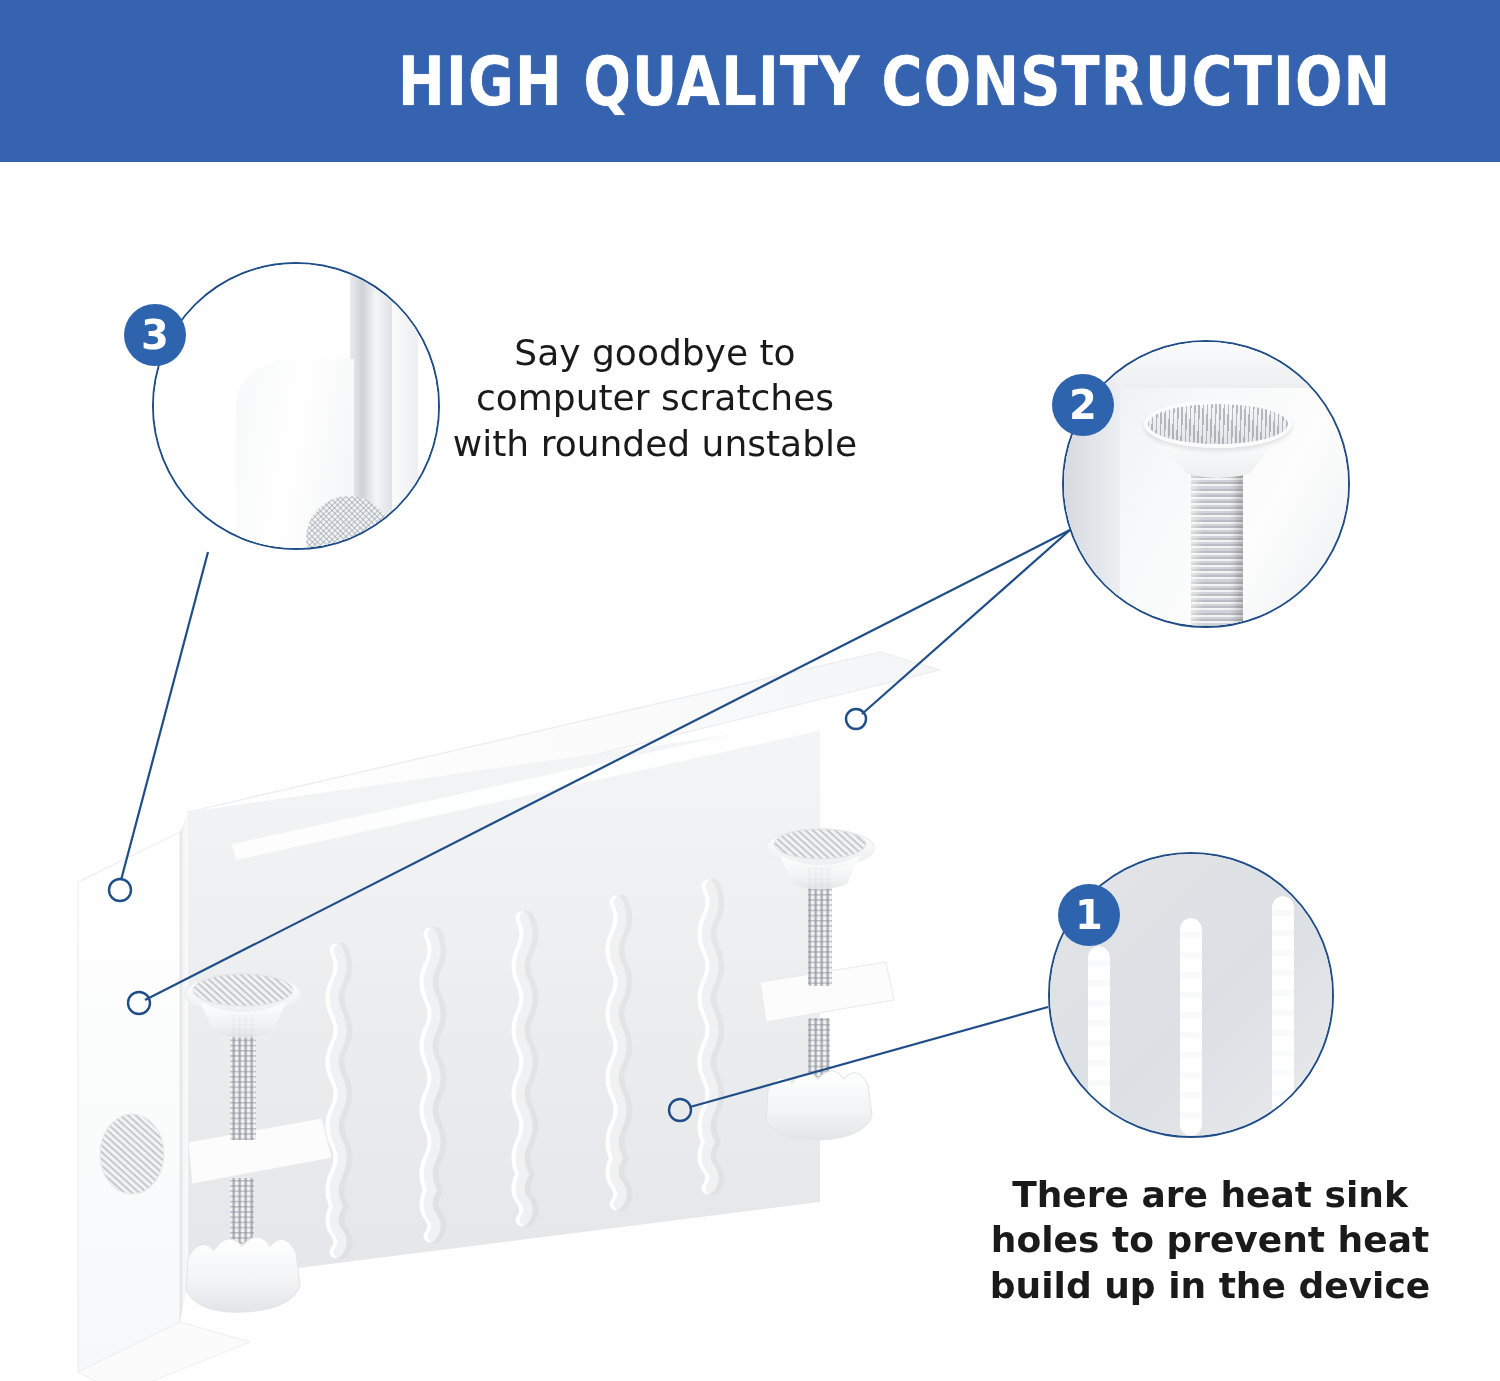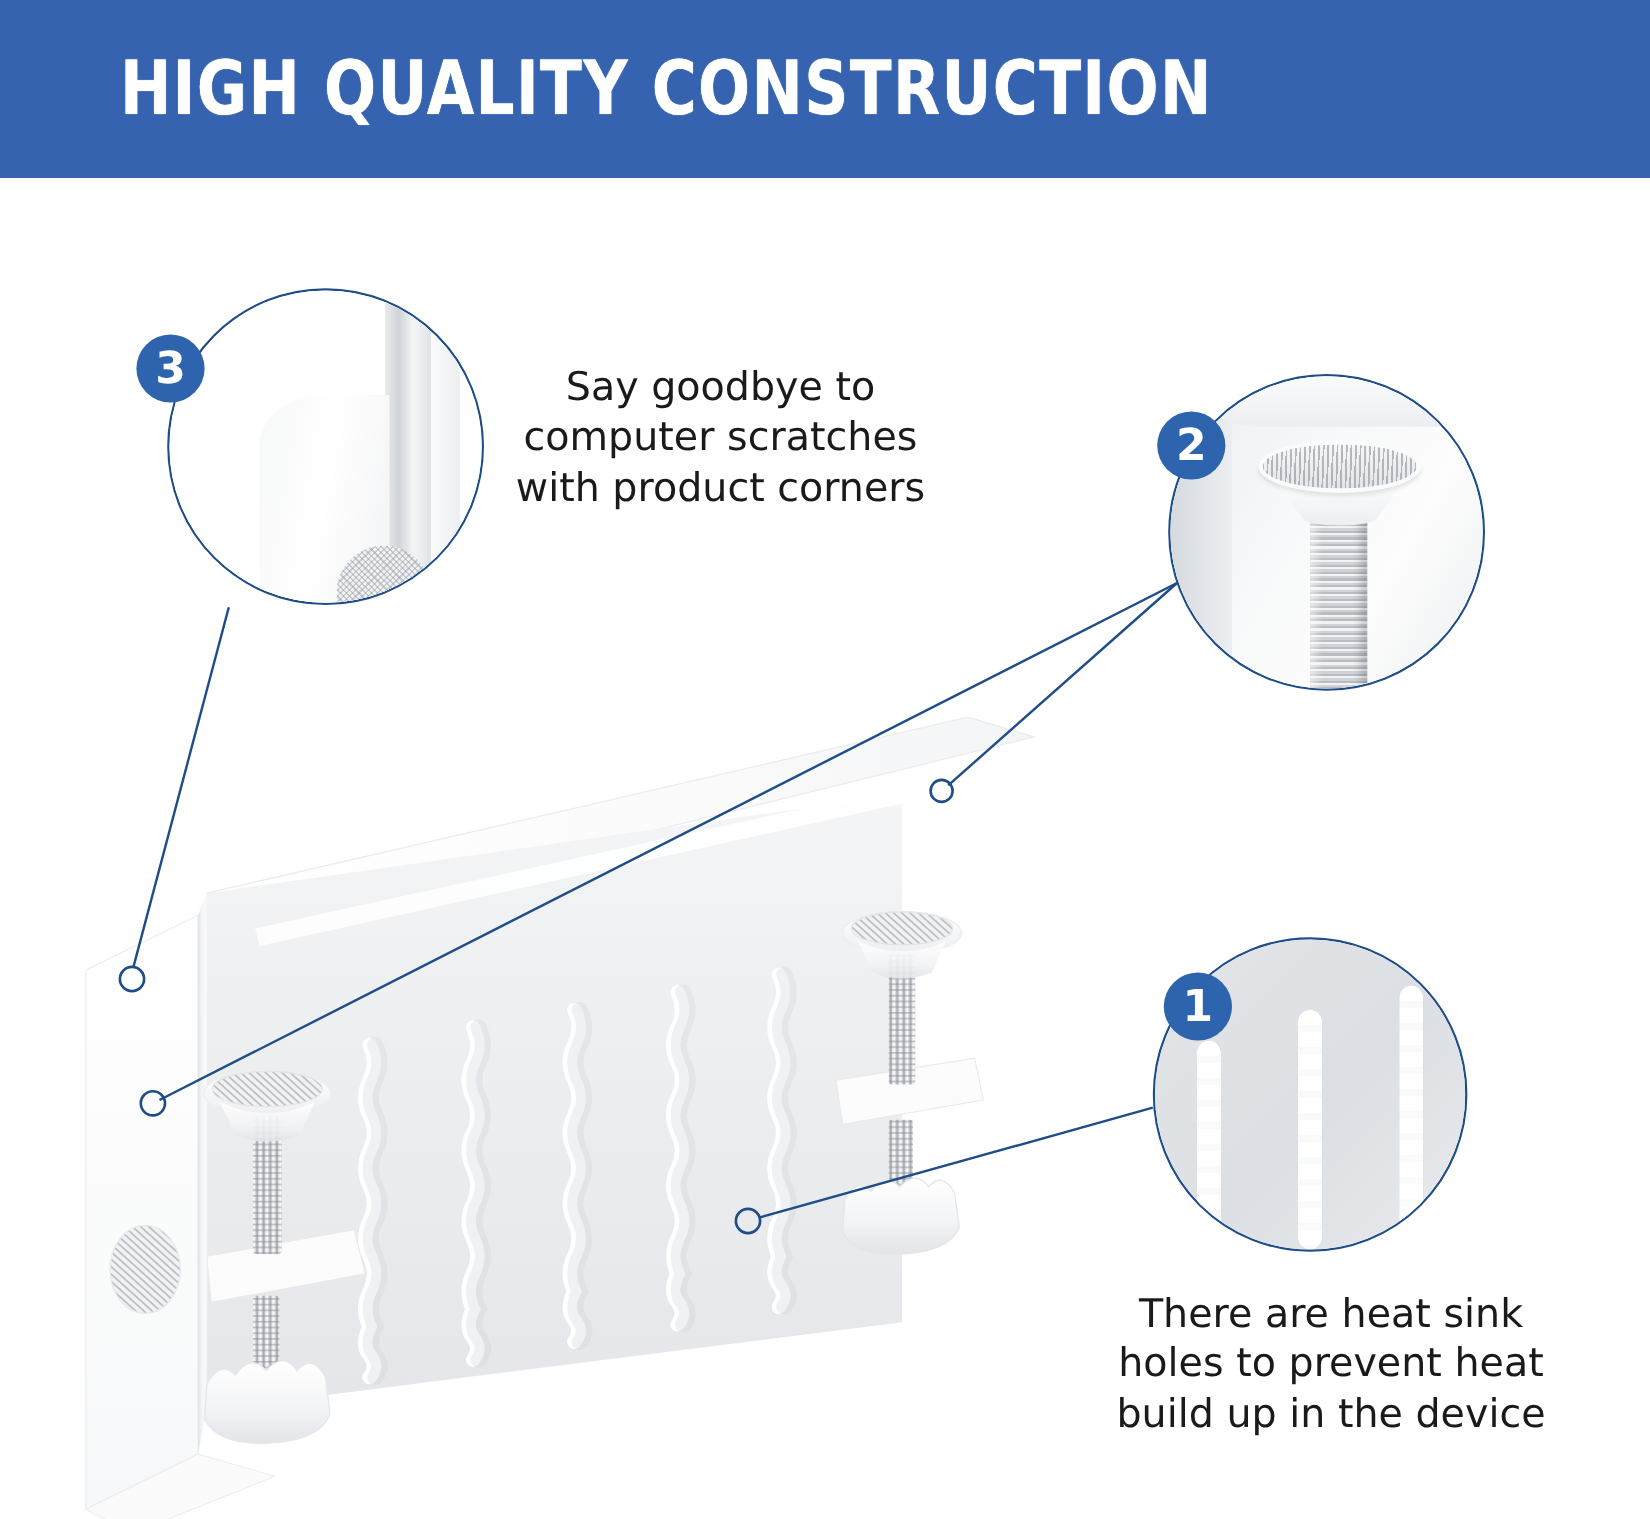--- a/index.html
+++ b/index.html
@@ -8,21 +8,21 @@
     font-family:"DejaVu Sans","Liberation Sans",sans-serif;
     background:#ffffff;
     position:relative;
     overflow:hidden;
   }
 
   
   #banner {
     position:absolute; left:0; top:0; width:1500px; height:162px;
     background:#3563b0;
-    display:flex; align-items:center; justify-content:flex-start;
+    display:flex; align-items:center; justify-content:flex-end;
   }
   #banner-title {
     color:#ffffff;
     font-family:"DejaVu Sans","Liberation Sans",sans-serif;
     font-weight:700;
     font-size:68px;
     letter-spacing:1.5px;
     transform:scaleX(0.82);
     transform-origin:center;
     white-space:nowrap;
@@ -37,21 +37,21 @@
     position:absolute;
     color:#1a1a1a;
     font-size:36px;
     line-height:1.26;
     text-align:center;
     font-weight:400;
     white-space:pre-line;
   }
   #text-3 { left:420px; top:168px;  width:470px; }
   #text-2 { left:930px; top:478px;  width:560px; }
-  #text-1 { left:980px; top:1010px; width:460px; }
+  #text-1 { left:980px; top:1010px; width:460px;font-weight:bold; }
 
   
   .badge {
     position:absolute;
     width:62px; height:62px; border-radius:50%;
     background:#2d64ad;
     color:#ffffff;
     display:flex; align-items:center; justify-content:center;
     font-size:40px; font-weight:700;
     z-index:40;
@@ -346,18 +346,18 @@
       <div class="i1-slot wave" id="i1-s3"></div>
     </div>
   </div>
 
   <div class="badge" id="badge-3">3</div>
   <div class="badge" id="badge-2">2</div>
   <div class="badge" id="badge-1">1</div>
 
   <div class="callout-text" id="text-3">Say goodbye to
 computer scratches
-with product corners</div>
+with rounded unstable</div>
   <div class="callout-text" id="text-1">There are heat sink
 holes to prevent heat
 build up in the device</div>
 
 </div>
 
 </body></html>

